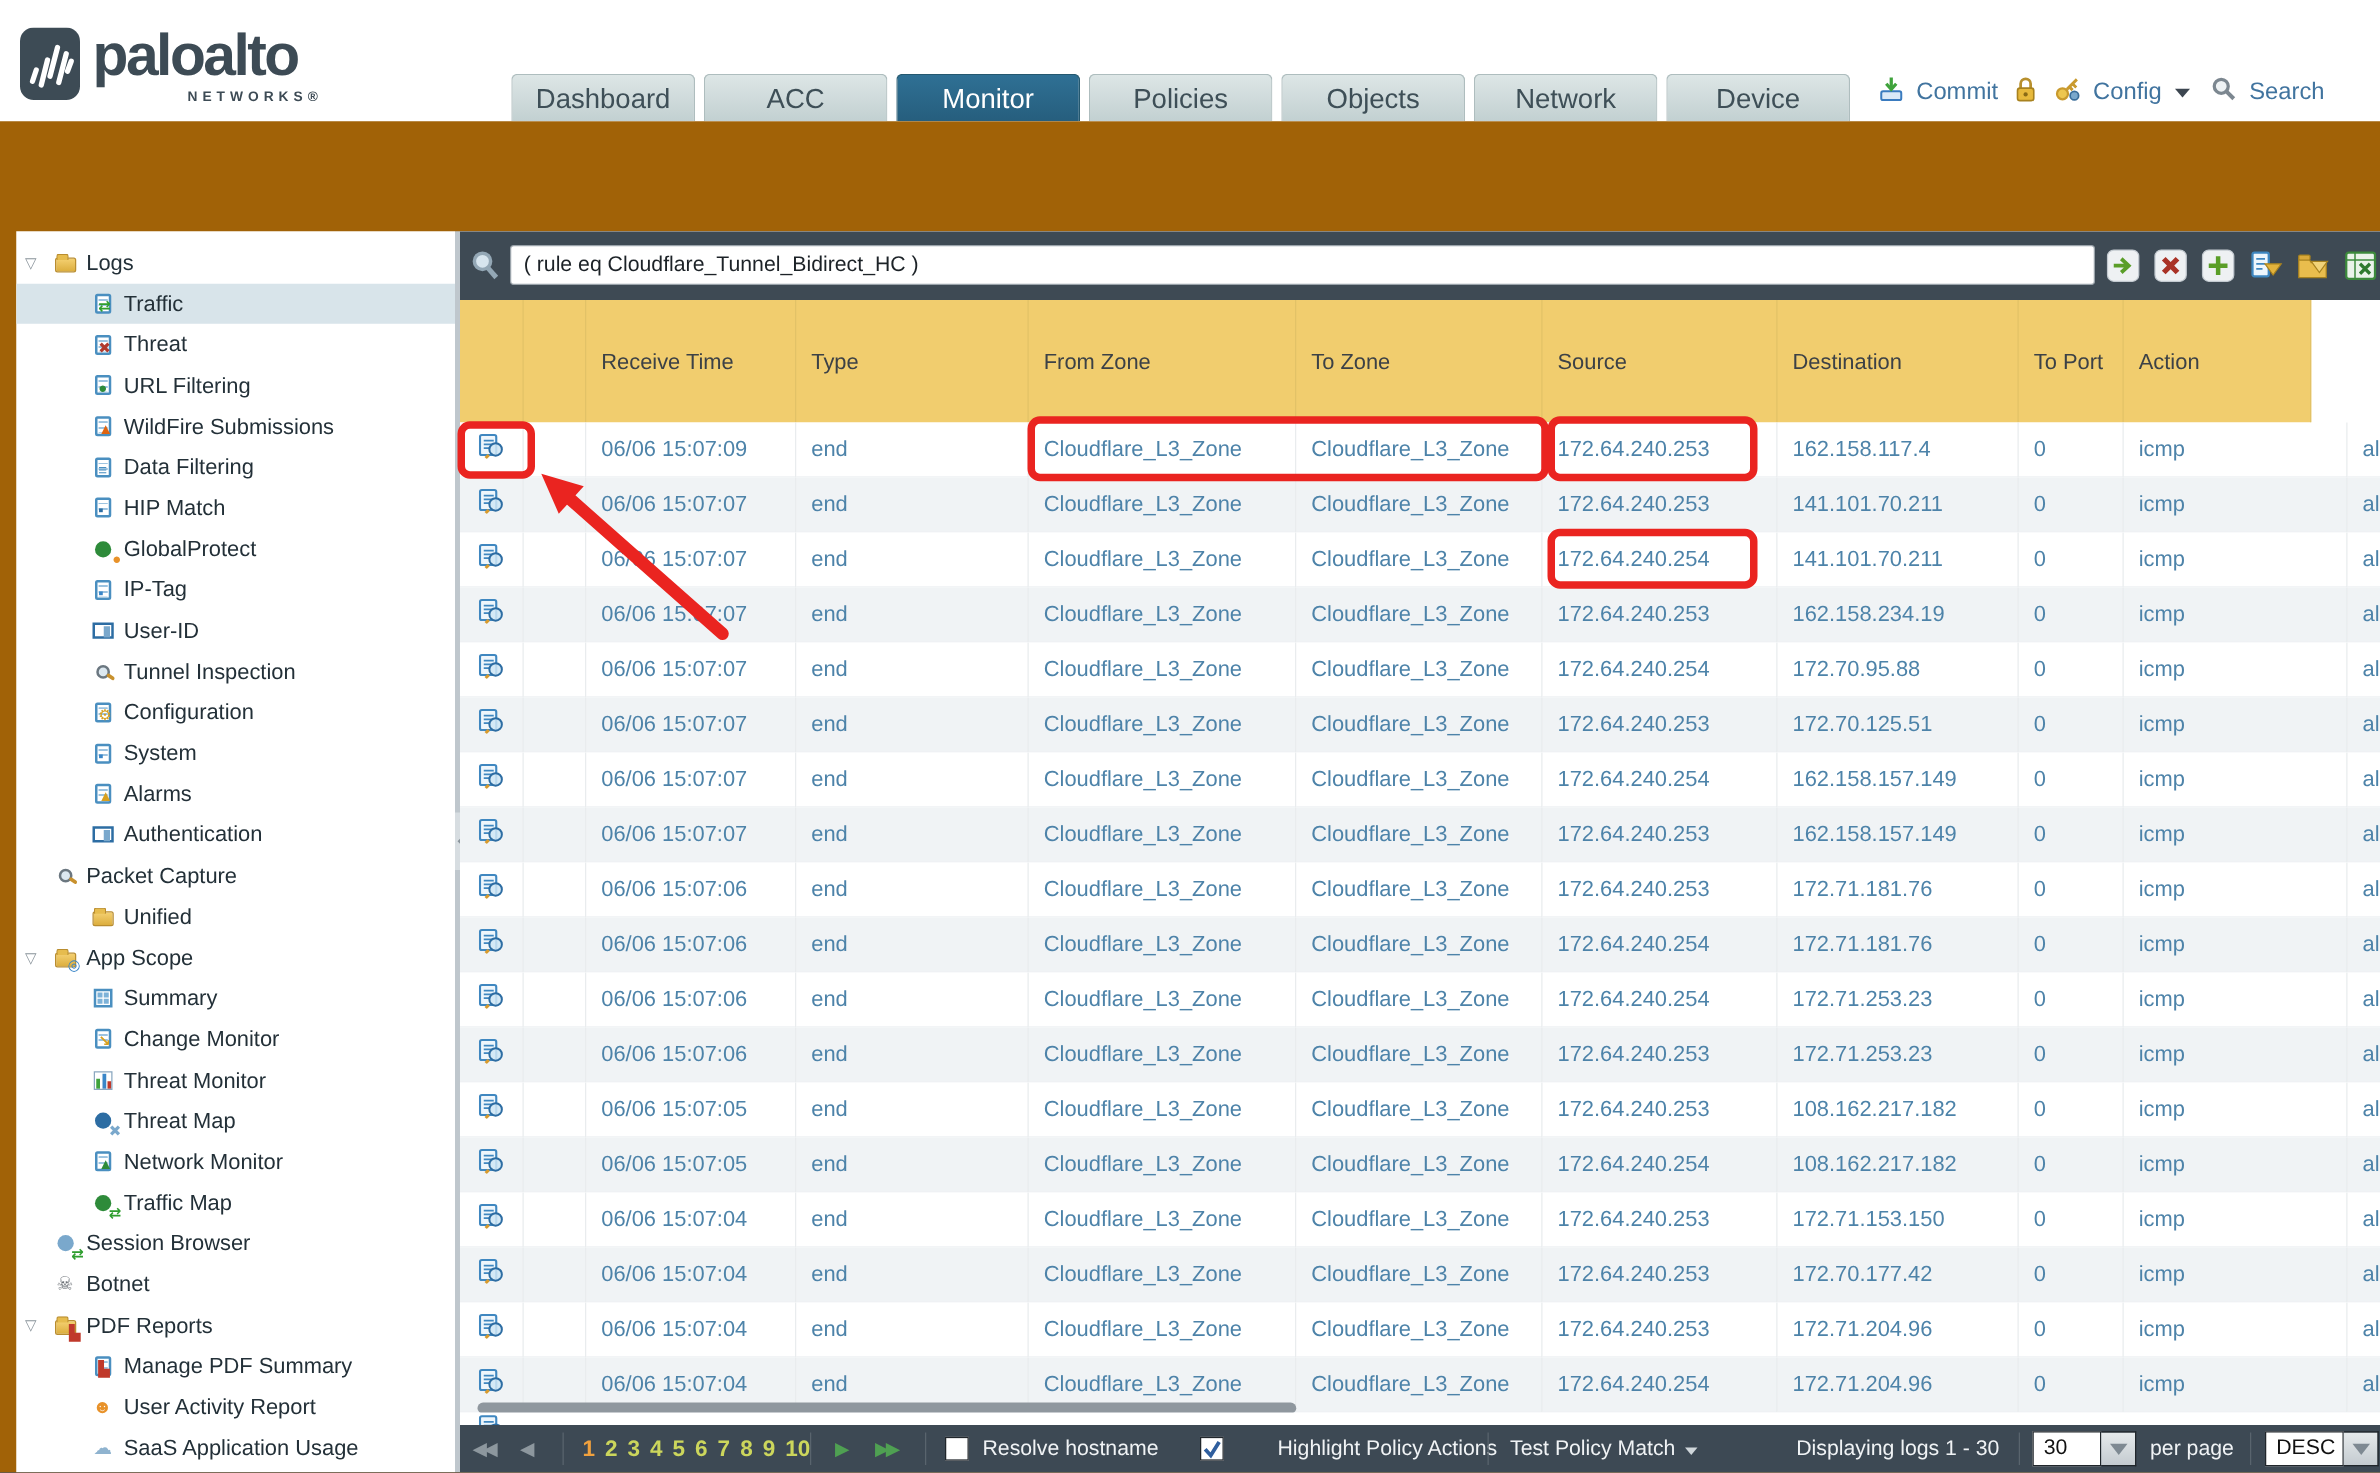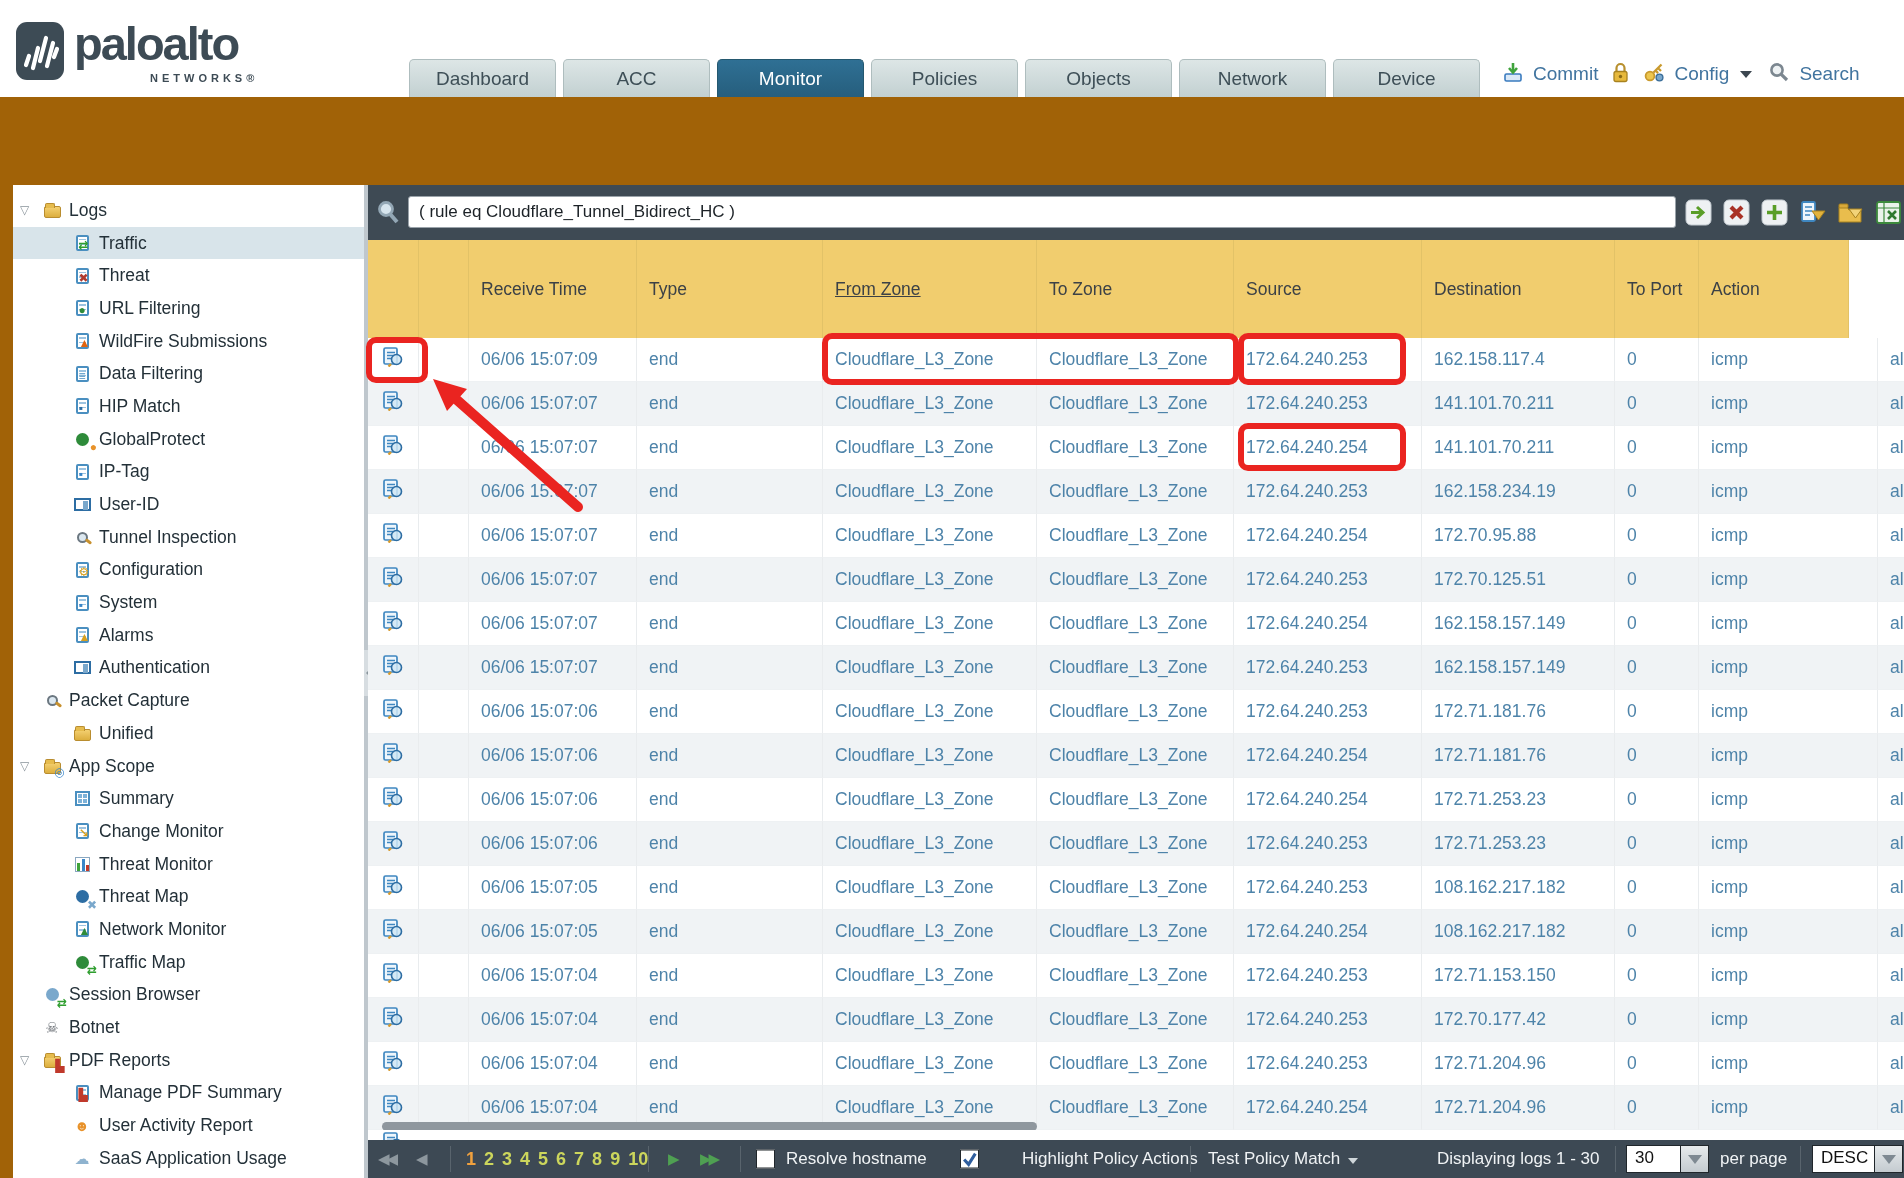--- a/index.html
+++ b/index.html
@@ -7,21 +7,21 @@
   body { font-family:"Liberation Sans","DejaVu Sans",sans-serif; }
   #app { position:relative; width:1904px; height:1178px; background:#a16207; overflow:hidden; }
 
   
   .topbar { position:absolute; left:0; top:0; width:1904px; height:97px; background:#fff; }
   .logo { position:absolute; left:16px; top:22px; display:flex; }
   .logo-word { position:absolute; left:74px; top:16px; font-size:47px; font-weight:bold; letter-spacing:-2px; color:#3d4b55; }
   .logo-sub { position:absolute; left:150px; top:72px; font-size:11px; letter-spacing:4px; color:#3d4b55; font-weight:bold; }
   .tabs { position:absolute; left:409px; bottom:0; display:flex; gap:7px; }
   .tab { width:147px; height:38px; display:flex; align-items:center; justify-content:center;
-         font-size:19px; color:#3e4f57; background:linear-gradient(#dde6e6,#c2d0d1);
+         font-size:22px; color:#3e4f57; background:linear-gradient(#dde6e6,#c2d0d1);
          border:1px solid #aebdbe; border-bottom:none; border-radius:5px 5px 0 0; cursor:pointer; }
   .tab.active { background:linear-gradient(#307195,#27master 0) ; background:linear-gradient(#2f7094,#265e7d); color:#fff; border-color:#24586f; }
   .top-actions { position:absolute; left:1502px; top:56px; height:36px; display:flex; align-items:center; gap:9px; }
   .top-actions .lbl { font-size:19px; color:#41749f; }
   .caret { width:0; height:0; border-left:6px solid transparent; border-right:6px solid transparent; border-top:7px solid #3c4650; margin-left:2px; }
 
   
   .tealband { position:absolute; left:0; top:97px; width:1904px; height:88px; background:#336b8e; }
   .combo { display:flex; height:30px; }
   .combo .val { background:#fff; border:1px solid #85919a; border-right:none; font-size:17px; color:#111; padding:3px 8px 0 8px; }
@@ -459,21 +459,21 @@
             <path d="M13 12l8 8M21 12l-8 8" stroke="#2f7a2f" stroke-width="2.6"></path>
           </svg>
       </span>
     </div>
 
     <div class="thead" id="thead">
         <div class="th" style="width: 51px;"></div>
         <div class="th" style="width: 50px;"></div>
         <div class="th" style="width: 168px;">Receive Time</div>
         <div class="th" style="width: 186px;">Type</div>
-        <div class="th" style="width: 214px; text-decoration: underline;">From Zone</div>
+        <div class="th" style="width: 214px;">From Zone</div>
         <div class="th" style="width: 197px;">To Zone</div>
         <div class="th" style="width: 188px;">Source</div>
         <div class="th" style="width: 193px;">Destination</div>
         <div class="th" style="width: 84px;">To Port</div>
         <div class="th" style="width: 150px;">Action</div>
       </div>
     <div id="tbody">
         <div class="trow odd" style="top: 153px;">
           <div class="td c0" style="width: 51px;">
             <span><svg width="21" height="20" viewBox="0 0 21 20">

